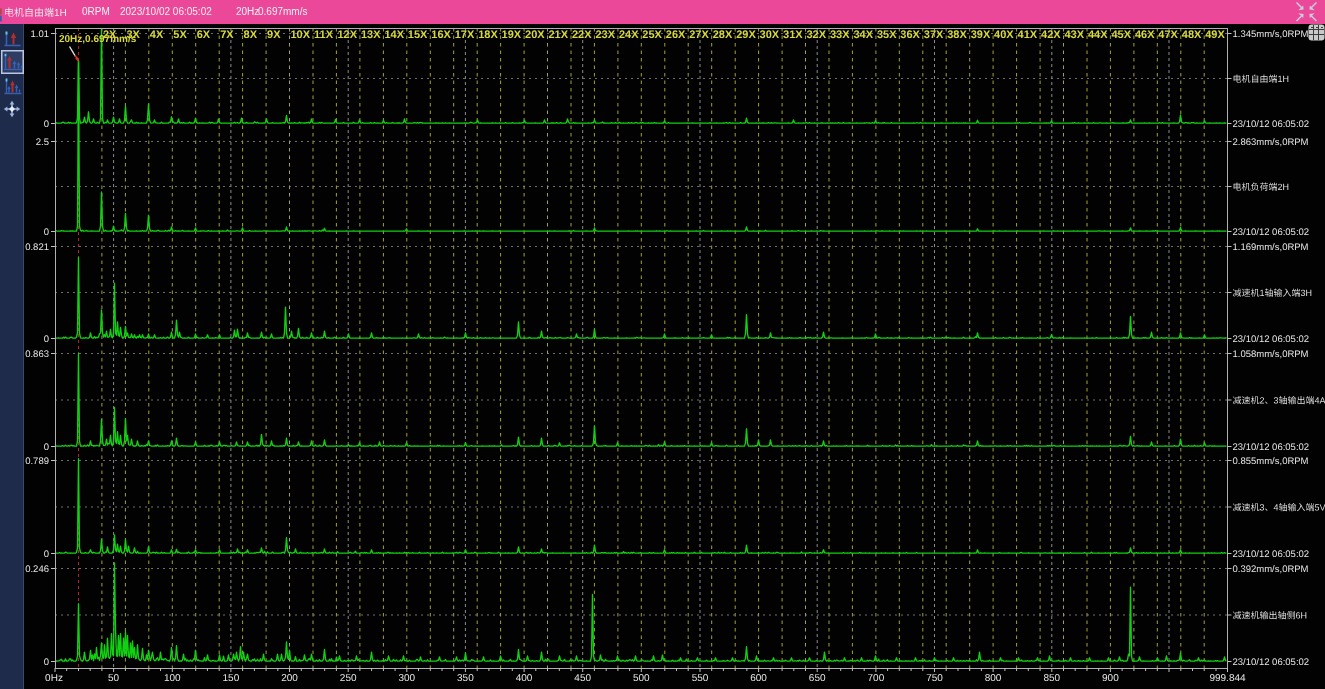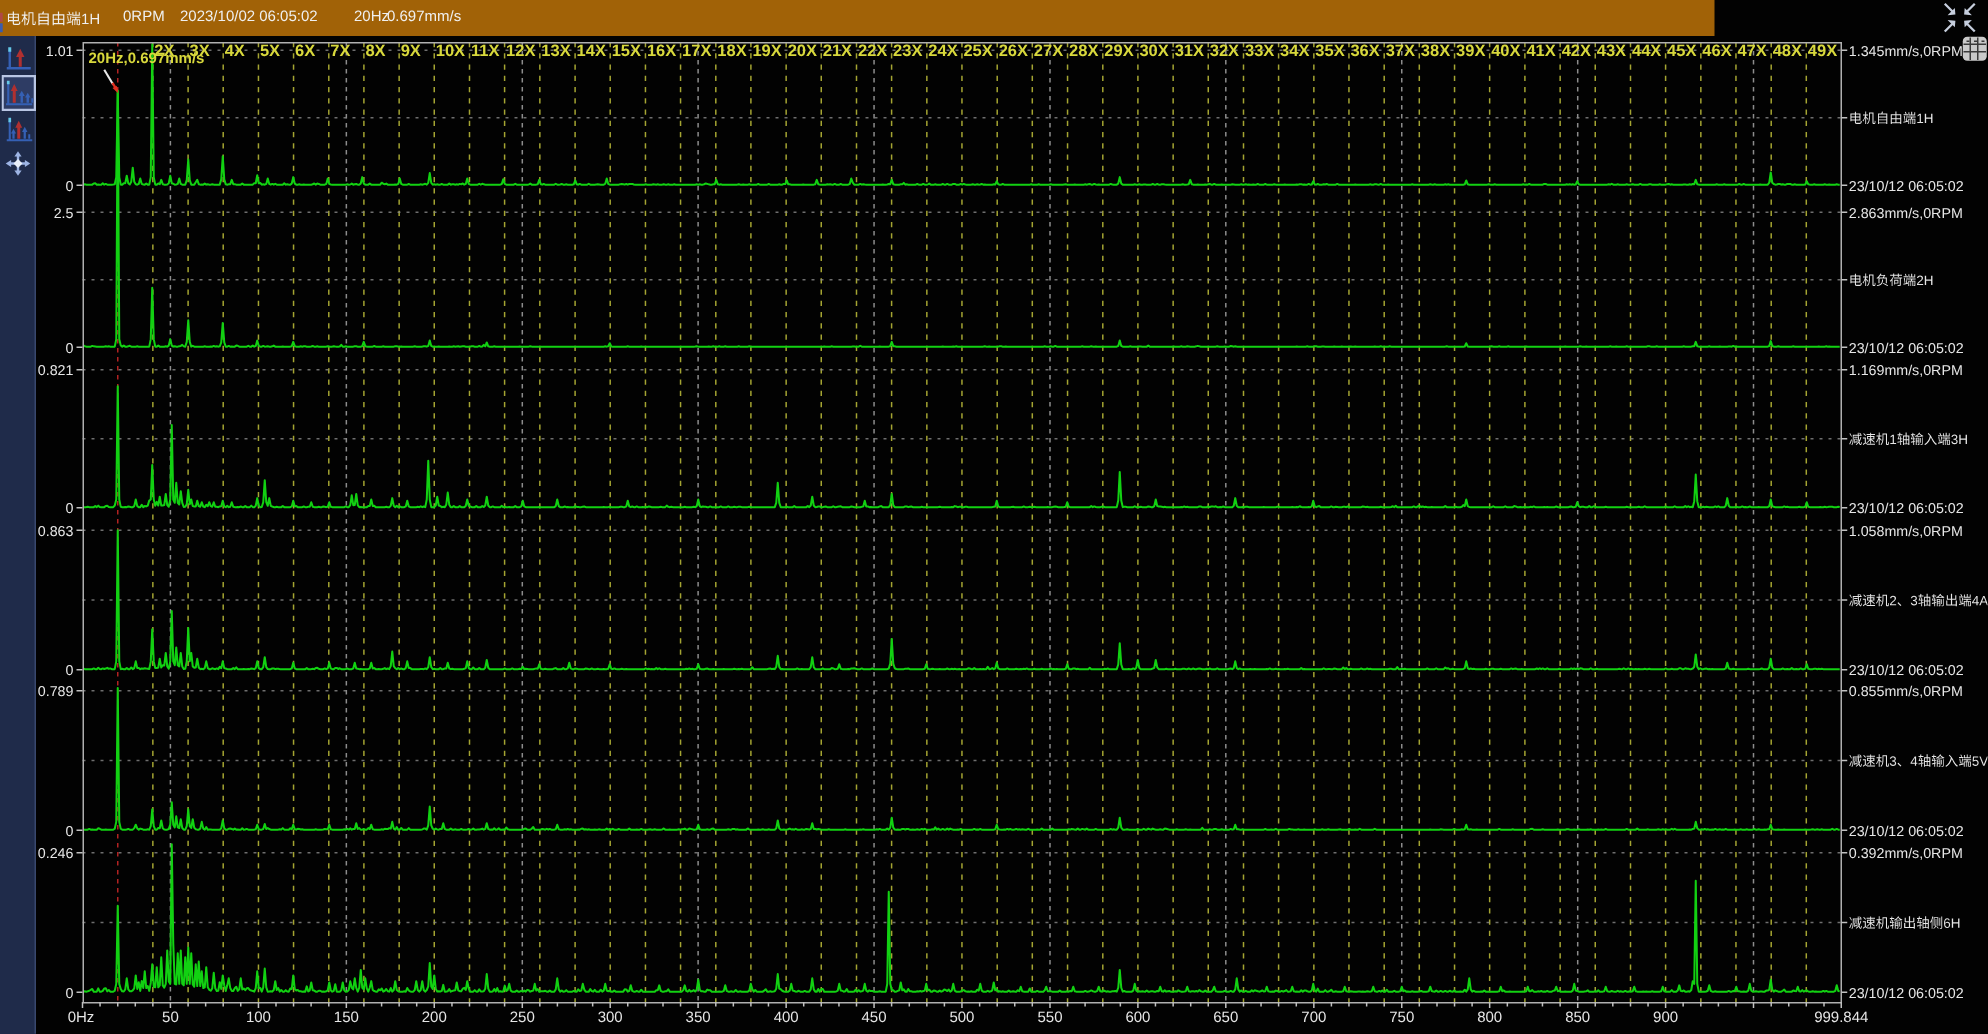--- a/index.html
+++ b/index.html
@@ -1,17 +1,17 @@
 <!DOCTYPE html>
 <html><head><meta charset="utf-8"><title>spectrum</title>
 <style>
 html,body{margin:0;padding:0;background:#020202;width:1325px;height:689px;overflow:hidden}
 body{font-family:"Liberation Sans",sans-serif;position:relative;-webkit-font-smoothing:antialiased}
 text{text-rendering:geometricPrecision}
-#topbar{position:absolute;left:0;top:0;width:1143px;height:24px;background:#a16207}
+#topbar{position:absolute;left:0;top:0;width:1325px;height:24px;background:#ec4899}
 #topbar span{position:absolute;top:6px;color:#f0f0f0;font-size:10px;white-space:pre;will-change:transform}
 #sidebar{position:absolute;left:0;top:24px;width:24px;height:665px;background:#1f2b4a;border-right:1px solid #39486e;box-sizing:border-box}
 </style></head>
 <body>
 <svg width="1325" height="689" viewBox="0 0 1325 689" xmlns="http://www.w3.org/2000/svg" style="position:absolute;left:0;top:0;will-change:transform">
     <rect x="0" y="0" width="1325" height="689" fill="#020202"></rect>
     <path d="M113.6 28.0V668.0 M230.9 28.0V668.0 M348.2 28.0V668.0 M465.4 28.0V668.0 M582.7 28.0V668.0 M700.0 28.0V668.0 M817.2 28.0V668.0 M934.5 28.0V668.0 M1051.8 28.0V668.0 M1169.0 28.0V668.0" stroke="#9b9b9b" stroke-width="1" stroke-dasharray="3 3" fill="none" opacity="0.9"></path>
     <path d="M101.9 28.0V668.0 M125.4 28.0V668.0 M148.8 28.0V668.0 M172.3 28.0V668.0 M195.7 28.0V668.0 M219.2 28.0V668.0 M242.6 28.0V668.0 M266.1 28.0V668.0 M289.5 28.0V668.0 M313.0 28.0V668.0 M336.4 28.0V668.0 M359.9 28.0V668.0 M383.4 28.0V668.0 M406.8 28.0V668.0 M430.3 28.0V668.0 M453.7 28.0V668.0 M477.2 28.0V668.0 M500.6 28.0V668.0 M524.1 28.0V668.0 M547.5 28.0V668.0 M571.0 28.0V668.0 M594.4 28.0V668.0 M617.9 28.0V668.0 M641.3 28.0V668.0 M664.8 28.0V668.0 M688.2 28.0V668.0 M711.7 28.0V668.0 M735.2 28.0V668.0 M758.6 28.0V668.0 M782.1 28.0V668.0 M805.5 28.0V668.0 M829.0 28.0V668.0 M852.4 28.0V668.0 M875.9 28.0V668.0 M899.3 28.0V668.0 M922.8 28.0V668.0 M946.2 28.0V668.0 M969.7 28.0V668.0 M993.1 28.0V668.0 M1016.6 28.0V668.0 M1040.1 28.0V668.0 M1063.5 28.0V668.0 M1087.0 28.0V668.0 M1110.4 28.0V668.0 M1133.9 28.0V668.0 M1157.3 28.0V668.0 M1180.8 28.0V668.0 M1204.2 28.0V668.0" stroke="#a4a432" stroke-width="1" stroke-dasharray="3.5 4" fill="none"></path>
     <path d="M55.0 33.5H1227.5 M55.0 78.50H1227.5 M55.0 141.5H1227.5 M55.0 186.50H1227.5 M55.0 246.5H1227.5 M55.0 292.50H1227.5 M55.0 353.5H1227.5 M55.0 400.00H1227.5 M55.0 460.5H1227.5 M55.0 507.00H1227.5 M55.0 568.5H1227.5 M55.0 615.00H1227.5" stroke="#8a8a8a" stroke-width="1" stroke-dasharray="2 4" fill="none" opacity="0.8"></path>
     <path d="M78.5 28.0V668.0" stroke="#b22222" stroke-width="1" stroke-dasharray="3 3" fill="none"></path>

